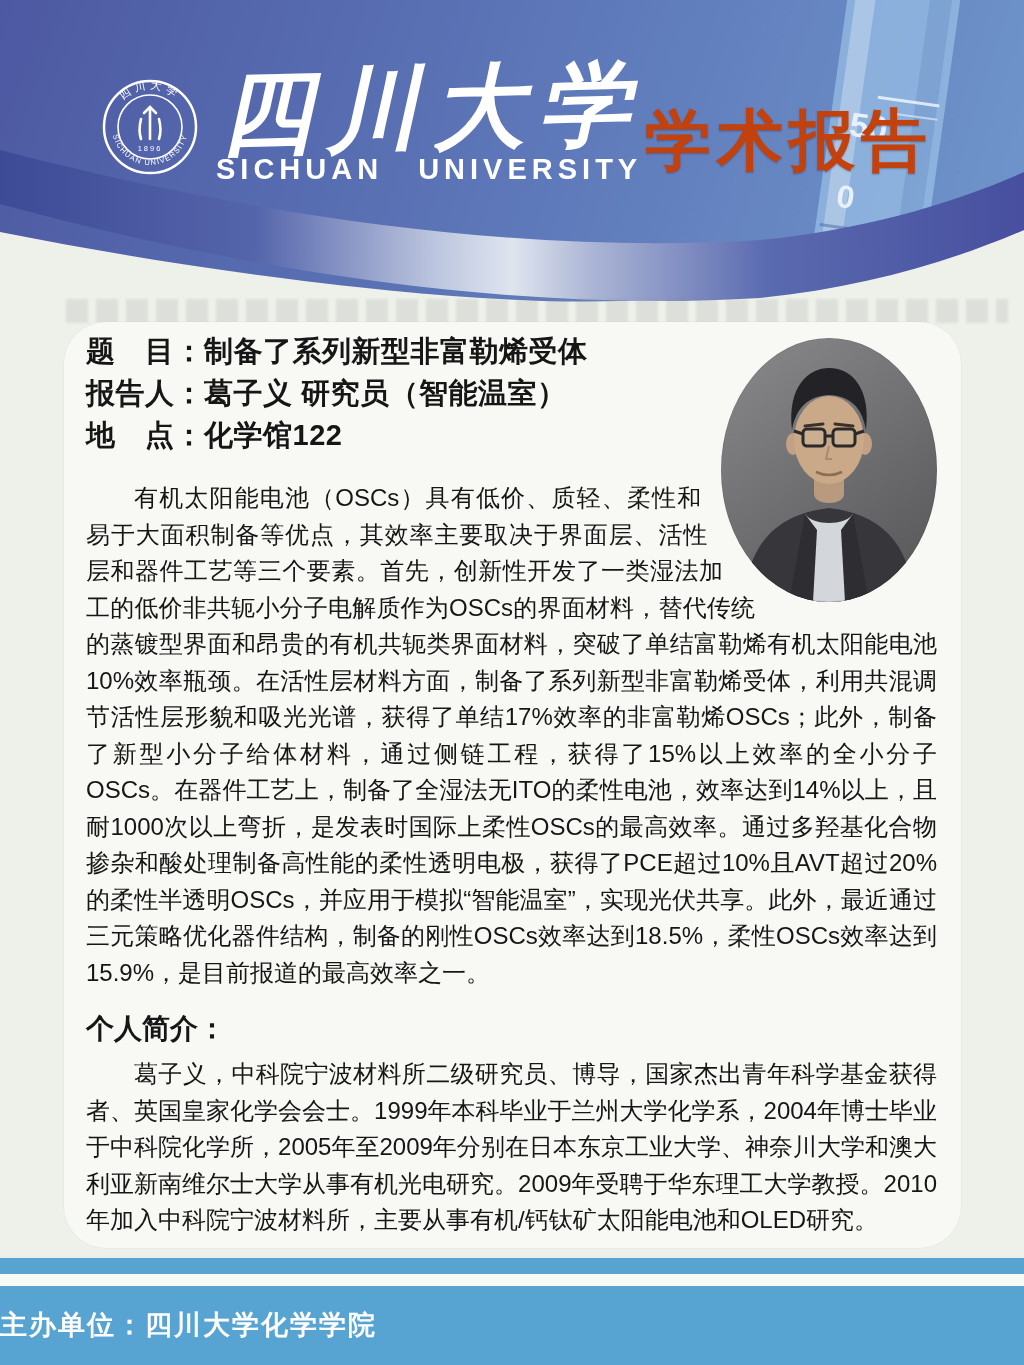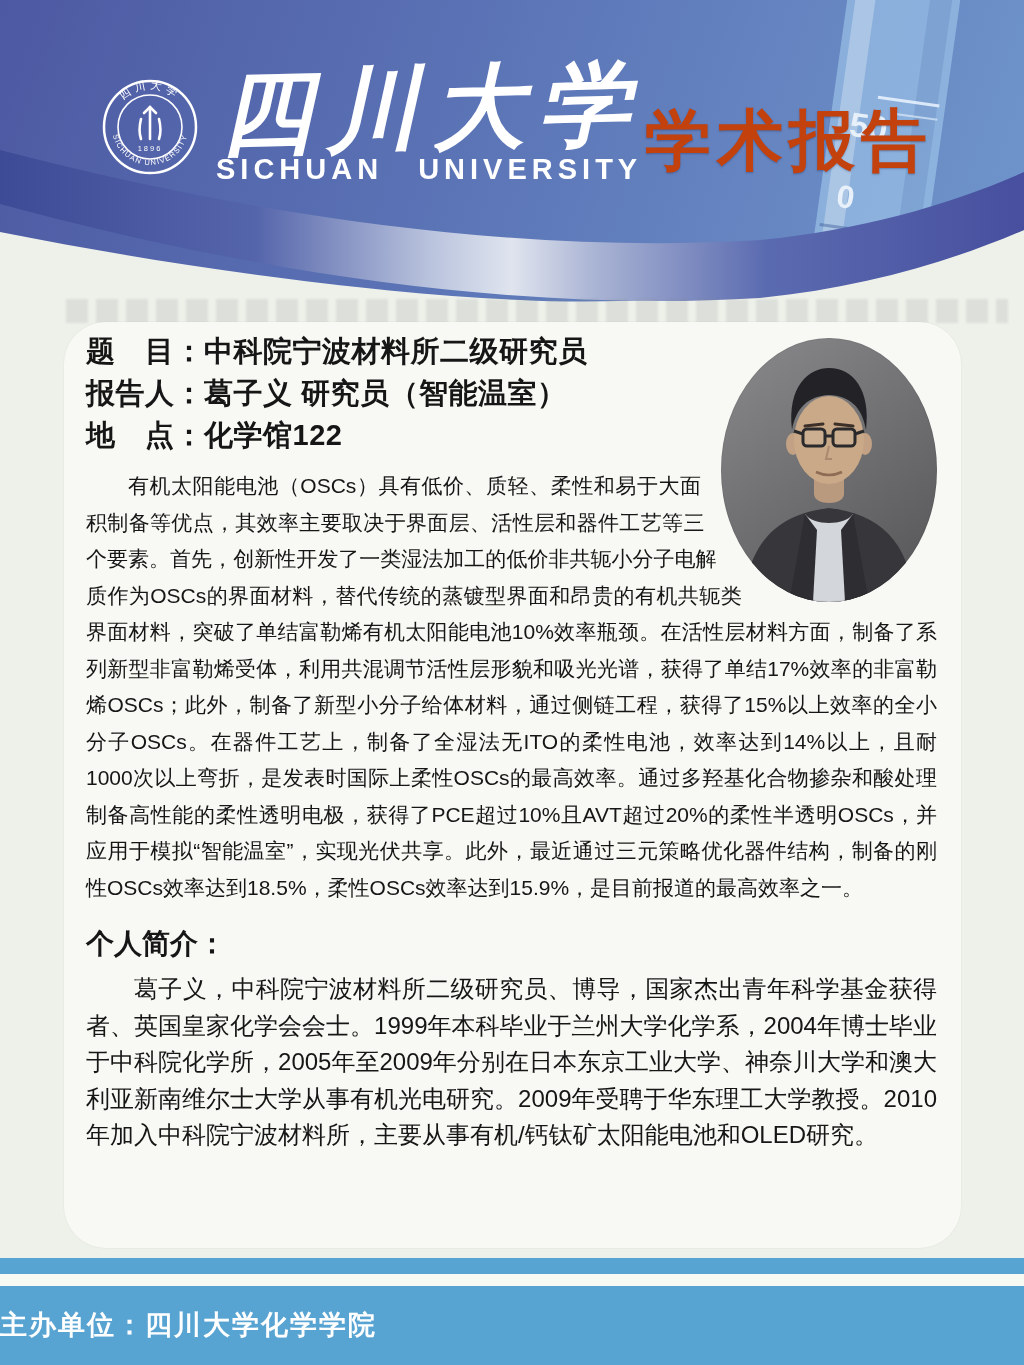--- a/index.html
+++ b/index.html
@@ -23,21 +23,21 @@
      filter:blur(1px);}
 
   
   .card{position:absolute;left:64px;top:322px;width:897px;height:926px;background:#f8f9f4;
         border-radius:42px;box-shadow:0 0 0 1px rgba(0,0,0,.025);padding:8px 24px 0 22px;
         box-sizing:border-box;overflow:hidden;color:#161616;}
   .photo-wrap{float:right;width:216px;height:264px;margin:8px 0 10px 20px;
         shape-outside:ellipse(50% 50% at 50% 50%);}
   .photo-wrap svg{display:block;}
   .info-line{font-size:29px;font-weight:800;line-height:42px;letter-spacing:.5px;}
-  .abstract{margin:12px 0 0 0;font-size:21px;line-height:36.5px;text-align:justify;
+  .abstract{margin:24px 0 0 0;font-size:24px;line-height:36.5px;text-align:justify;
         text-indent:2em;}
   .bio-head{margin-top:19px;font-size:28px;font-weight:800;}
   .bio-p{margin:8px 0 0 0;font-size:24px;line-height:36.5px;text-align:justify;text-indent:2em;}
 
   
   .stripe-blue{position:absolute;left:0;top:1258px;width:1024px;height:16px;background:#57a3d2;}
   .stripe-white{position:absolute;left:0;top:1274px;width:1024px;height:12px;background:#f7f9f3;}
   .footer-bar{position:absolute;left:0;top:1286px;width:1024px;height:79px;background:#57a3d2;
         color:#fff;font-size:27px;font-weight:800;line-height:79px;text-align:left;
         padding-right:62px;box-sizing:border-box;letter-spacing:2px;}
@@ -159,21 +159,21 @@
           </g>
 
           <path d="M108,108 L105,121 L111,121" stroke="#a98a6e" stroke-width="2" fill="none"></path>
           <path d="M95,134 Q108,140 121,134" stroke="#8d6b55" stroke-width="2.5" fill="none"></path>
         </g>
         <ellipse cx="108" cy="132" rx="107.5" ry="131.5" fill="none" stroke="rgba(0,0,0,0.06)"></ellipse>
       </svg>
     </div>
 
     <div>
-      <div class="info-line">题　目：中科院宁波材料所二级研究员</div>
+      <div class="info-line">题　目：制备了系列新型非富勒烯受体</div>
       <div class="info-line">报告人：葛子义  研究员（智能温室）</div>
       <div class="info-line">地　点：化学馆122</div>
     </div>
 
     <p class="abstract">有机太阳能电池（OSCs）具有低价、质轻、柔性和易于大面积制备等优点，其效率主要取决于界面层、活性层和器件工艺等三个要素。首先，创新性开发了一类湿法加工的低价非共轭小分子电解质作为OSCs的界面材料，替代传统的蒸镀型界面和昂贵的有机共轭类界面材料，突破了单结富勒烯有机太阳能电池10%效率瓶颈。在活性层材料方面，制备了系列新型非富勒烯受体，利用共混调节活性层形貌和吸光光谱，获得了单结17%效率的非富勒烯OSCs；此外，制备了新型小分子给体材料，通过侧链工程，获得了15%以上效率的全小分子OSCs。在器件工艺上，制备了全湿法无ITO的柔性电池，效率达到14%以上，且耐1000次以上弯折，是发表时国际上柔性OSCs的最高效率。通过多羟基化合物掺杂和酸处理制备高性能的柔性透明电极，获得了PCE超过10%且AVT超过20%的柔性半透明OSCs，并应用于模拟“智能温室”，实现光伏共享。此外，最近通过三元策略优化器件结构，制备的刚性OSCs效率达到18.5%，柔性OSCs效率达到15.9%，是目前报道的最高效率之一。</p>
 
     <div class="bio-head">个人简介：</div>
     <p class="bio-p">葛子义，中科院宁波材料所二级研究员、博导，国家杰出青年科学基金获得者、英国皇家化学会会士。1999年本科毕业于兰州大学化学系，2004年博士毕业于中科院化学所，2005年至2009年分别在日本东京工业大学、神奈川大学和澳大利亚新南维尔士大学从事有机光电研究。2009年受聘于华东理工大学教授。2010年加入中科院宁波材料所，主要从事有机/钙钛矿太阳能电池和OLED研究。</p>
 
   </div>

